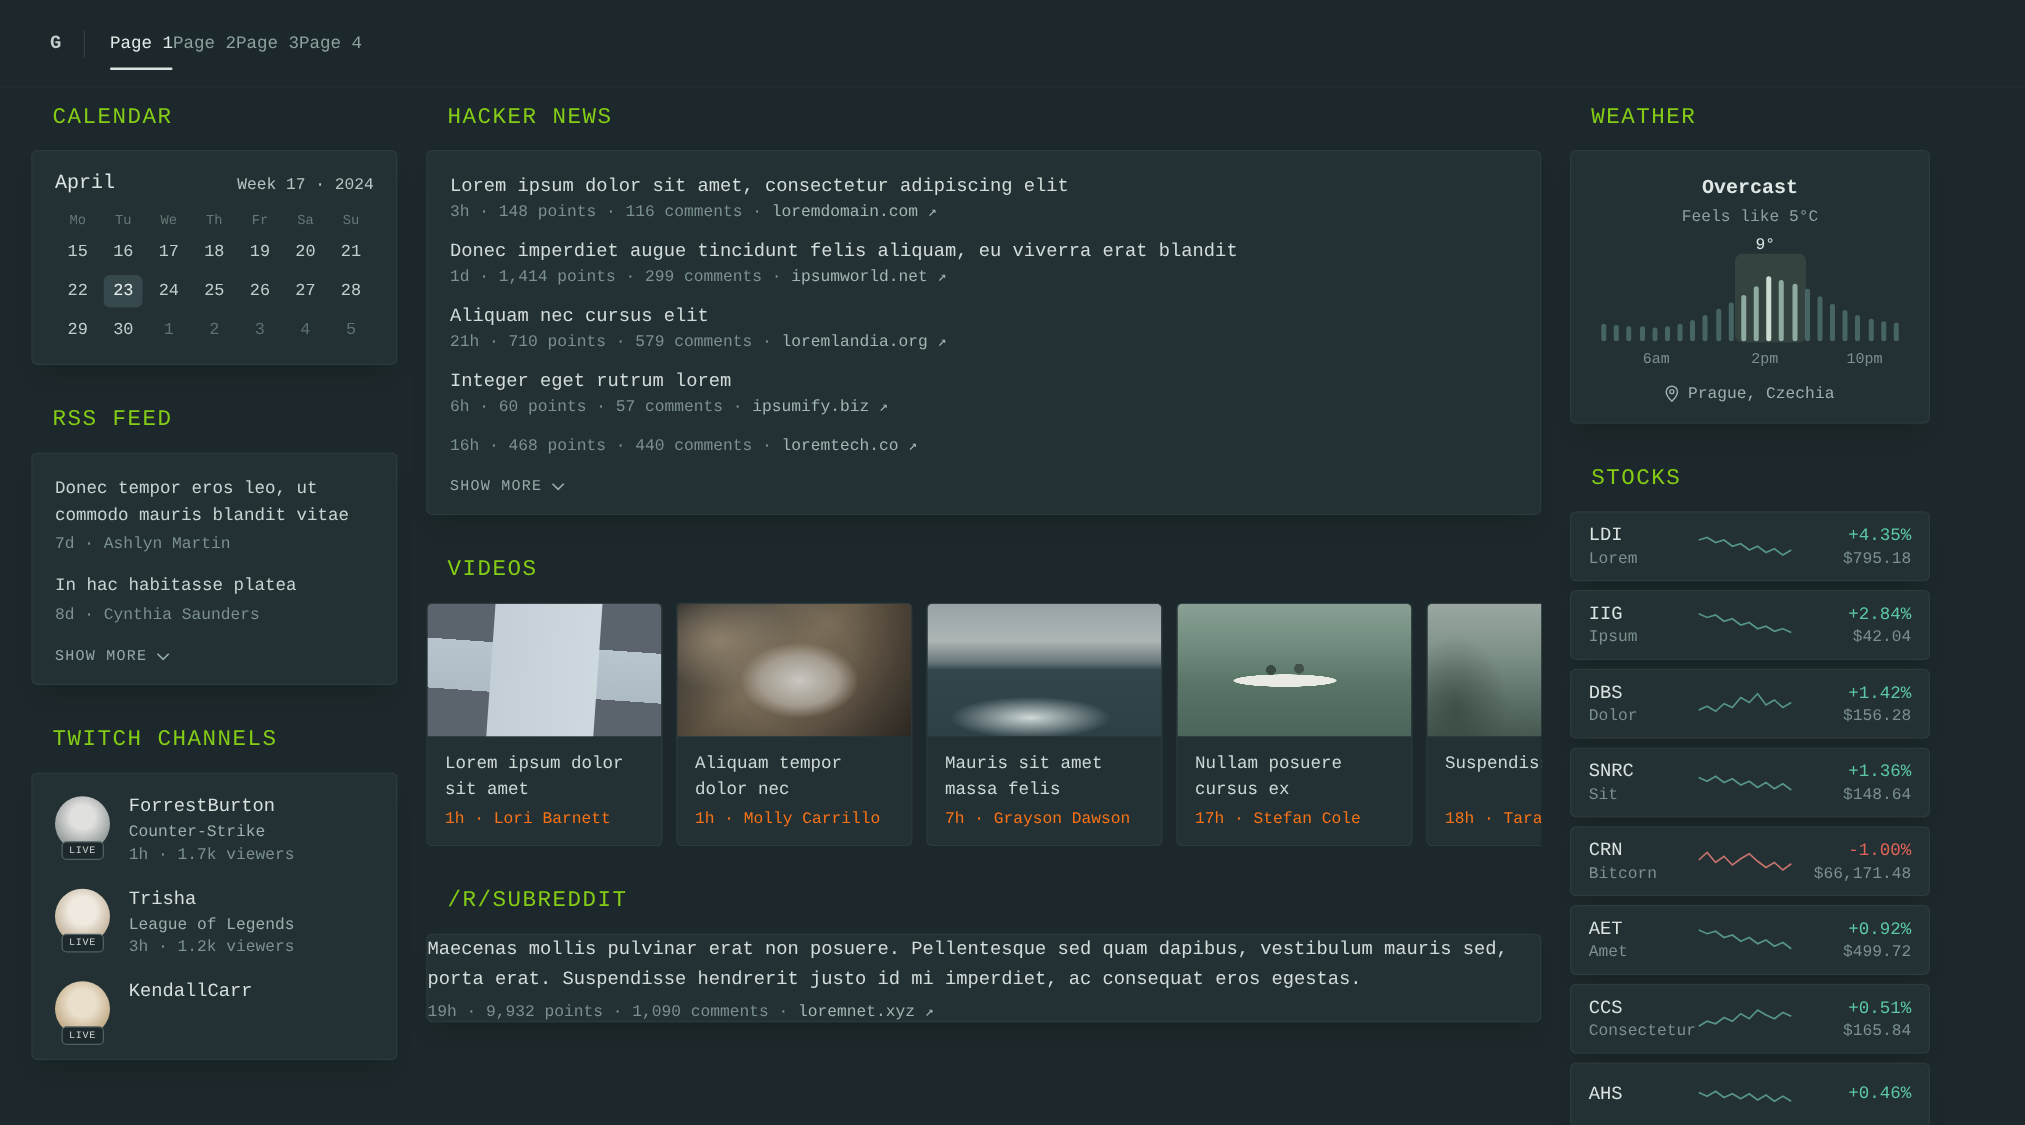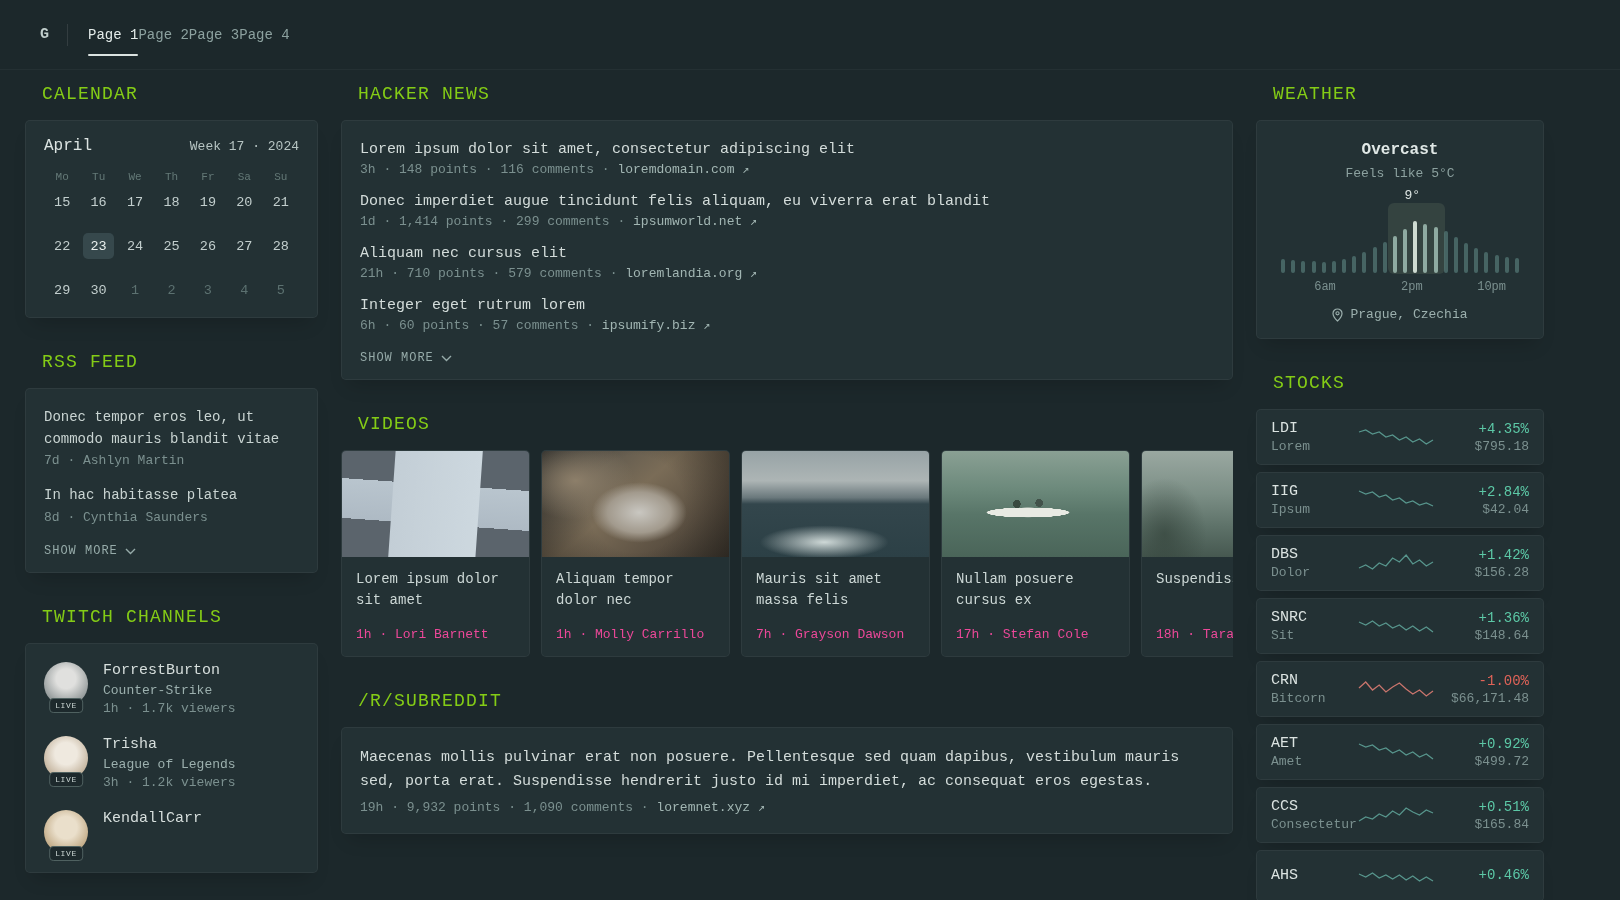--- a/index.html
+++ b/index.html
@@ -39,24 +39,24 @@
     font-size:18px; font-weight:400; color:#84cc16; letter-spacing:1.2px;
     margin:0 0 16px 17px;
   }
   .card {
     background:#233134; border:1px solid rgba(255,255,255,0.05); border-radius:5px;
     box-shadow:0 12px 18px -8px rgba(0,0,0,0.18);
   }
 
   
   .calendar { padding:16px 18px 14px; }
-  .cal-head { display:flex; justify-content:space-between; align-items:center; margin-bottom:13px; }
+  .cal-head { display:flex; justify-content:space-between; align-items:flex-end; margin-bottom:13px; }
   .cal-month { font-size:16px; color:#dce4e2; }
   .cal-week { font-size:13px; color:#b6c4c2; }
-  .cal-grid { display:grid; grid-template-columns:repeat(7,1fr); row-gap:18px; justify-items:center; }
+  .cal-grid { display:grid; grid-template-columns:repeat(7,1fr); row-gap:5px; justify-items:center; }
   .cal-dow { font-size:11px; color:#64797782; color:#647977; padding:3px 0 6px; }
   .cal-day {
     font-size:13.5px; color:#c2cecd; width:31px; height:26px; border-radius:5px;
     display:flex; align-items:center; justify-content:center;
   }
   .cal-day.out { color:#5c7170; }
   .cal-day.selected { background:#36484c; color:#e9f0ee; }
 
   
   .rss { padding:18px 18px 14px; }
@@ -86,32 +86,32 @@
   .tw-game { font-size:13px; color:#9cb0ae; margin-top:4px; }
   .tw-meta { font-size:13px; color:#7b908f; margin-top:3px; }
 
   
   .hn-card { padding:20px 18px 14px; }
   .hn-item { margin-bottom:16px; }
   .hn-title { font-size:15px; color:#d3dcda; cursor:pointer; }
   .hn-meta { font-size:13px; color:#7b908f; margin-top:4px; }
   .hn-domain { color:#a2b6b3; cursor:pointer; }
   .arrow { font-size:12px; }
-  .sub-card { padding:18px; }
+  .sub-card { }
   .sub-title { font-size:15px; line-height:1.6; color:#d3dcda; cursor:pointer; }
   .sub-meta { font-size:13px; color:#7b908f; margin-top:6px; }
 
   
   .videos-row { display:flex; gap:11px; overflow:hidden; }
   .video-card { flex:0 0 189px; background:#233134; border:1px solid rgba(255,255,255,0.05);
     border-radius:5px; overflow:hidden; cursor:pointer; }
   .thumb { height:106px; position:relative; overflow:hidden; }
   .video-body { padding:12px 14px 14px; }
   .video-title { font-size:14px; line-height:1.5; color:#cdd8d6; min-height:42px; max-height:42px; overflow:hidden; }
-  .video-meta { font-size:13px; color:#ec4899; margin-top:16px; white-space:nowrap; }
+  .video-meta { font-size:13px; color:#f97316; margin-top:4px; white-space:nowrap; }
 
   .thumb-cross { background:#5b646c; }
   .cross-inner {
     position:absolute; inset:-22%; transform:rotate(4deg);
     background:
       linear-gradient(to right, transparent 34%, #c3ced6 34%, #cdd8df 66%, transparent 66%),
       linear-gradient(to bottom, transparent 37%, #b9c5ce 37%, #aebac4 63%, transparent 63%);
   }
   .thumb-camera { background:
       radial-gradient(ellipse 66px 42px at 52% 58%, #c9c7c1 0%, #a29a8d 48%, rgba(0,0,0,0) 72%),
@@ -299,20 +299,21 @@
   </div>
   <div class="hn-item">
     <div class="hn-title">Aliquam nec cursus elit</div>
     <div class="hn-meta">21h · 710 points · 579 comments · <span class="hn-domain">loremlandia.org <span class="arrow">↗</span></span></div>
   </div>
   <div class="hn-item">
     <div class="hn-title">Integer eget rutrum lorem</div>
     <div class="hn-meta">6h · 60 points · 57 comments · <span class="hn-domain">ipsumify.biz <span class="arrow">↗</span></span></div>
   </div>
   <div class="hn-item">
+    <div class="hn-meta">16h · 468 points · 440 comments · <span class="hn-domain">loremtech.co <span class="arrow">↗</span></span></div>
   </div>
           </div>
         <div class="show-more">
           <span>SHOW MORE</span>
           <svg width="11" height="7" viewBox="0 0 11 7">
               <path d="M1 1l4.5 4.5L10 1" fill="none" stroke="currentColor" stroke-width="1.4"></path>
             </svg>
         </div>
       </div>
     </section>

